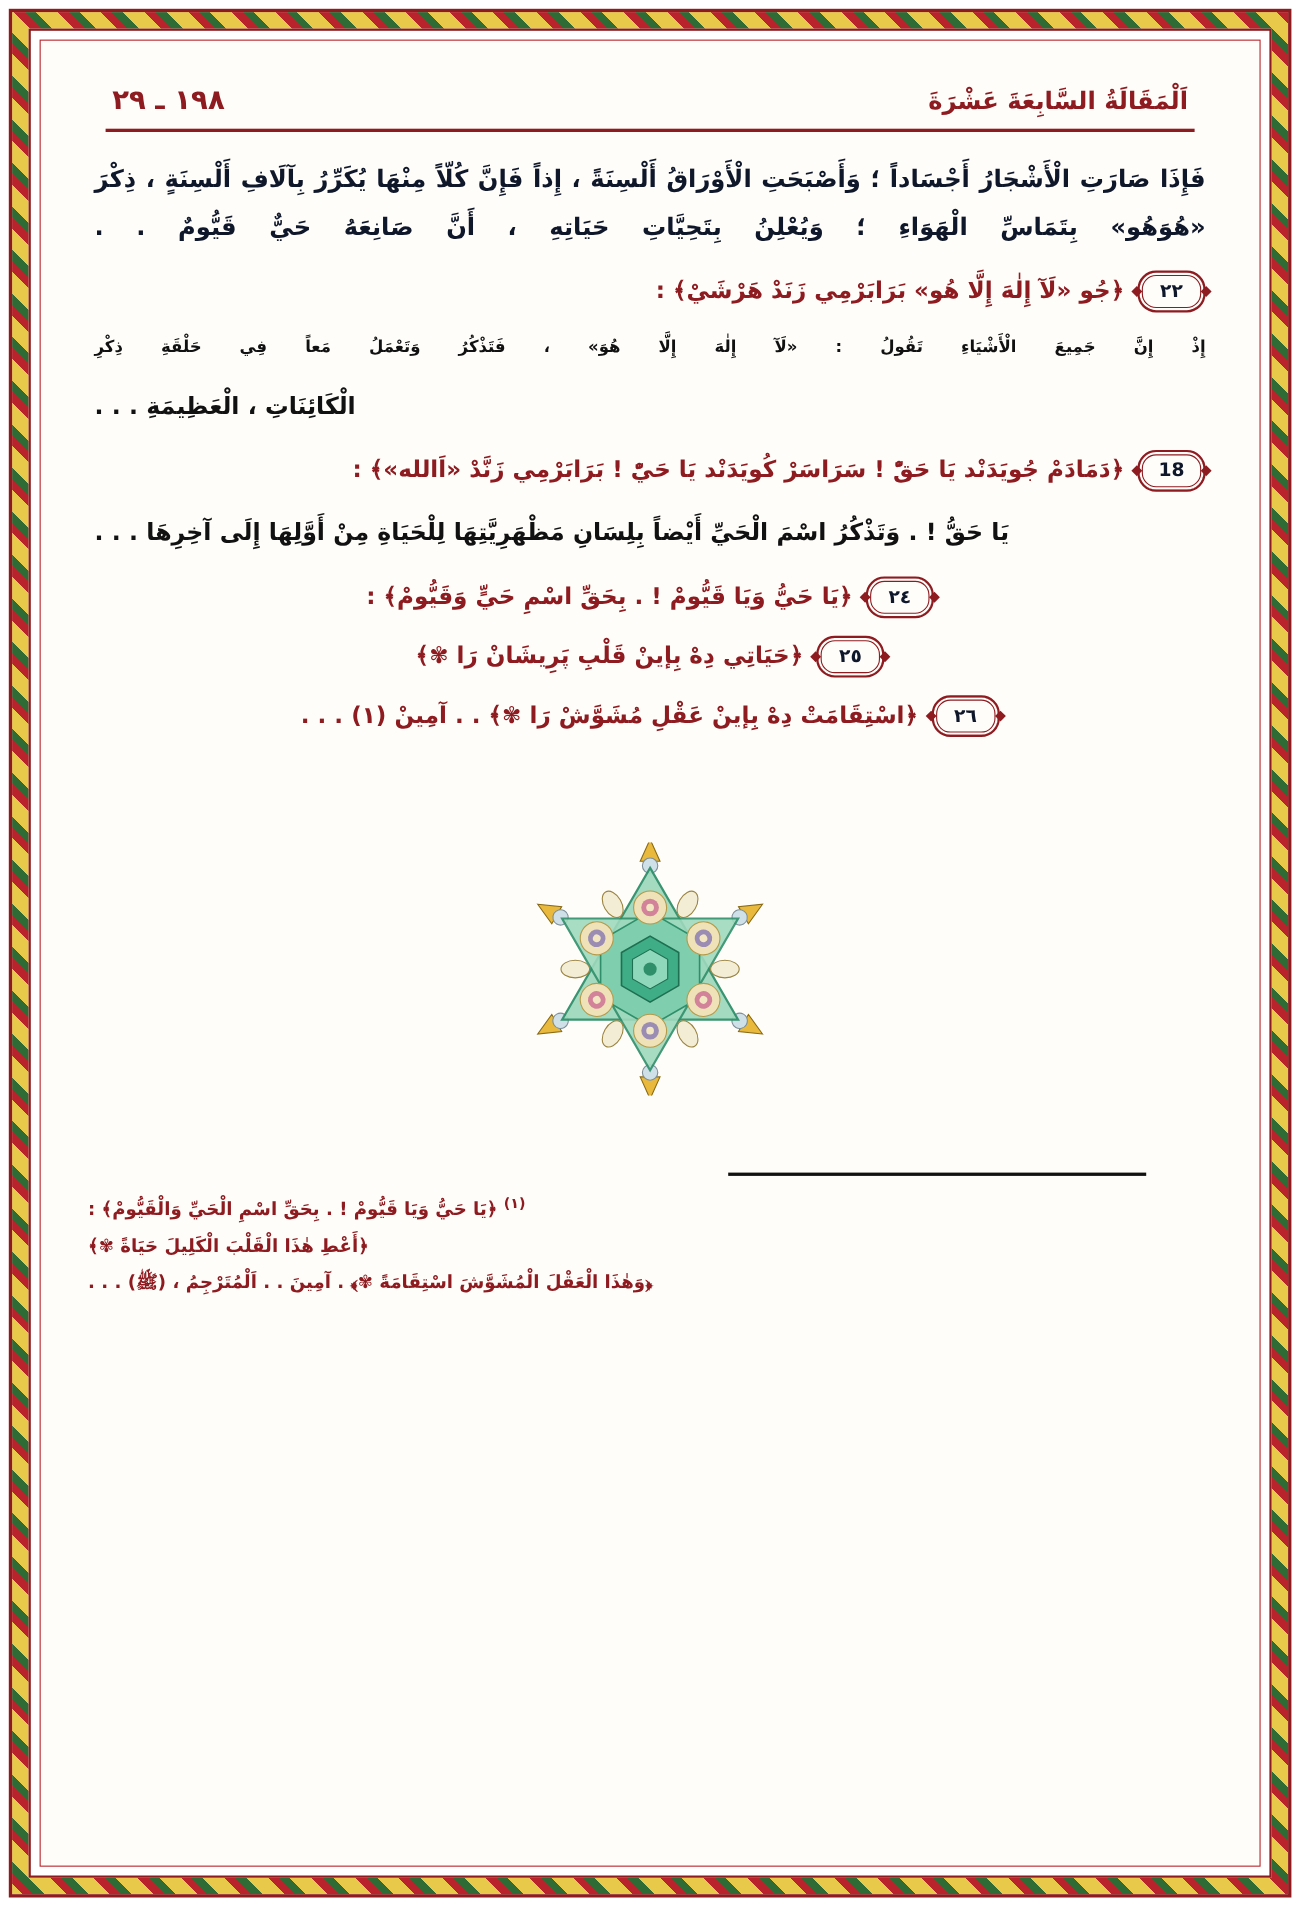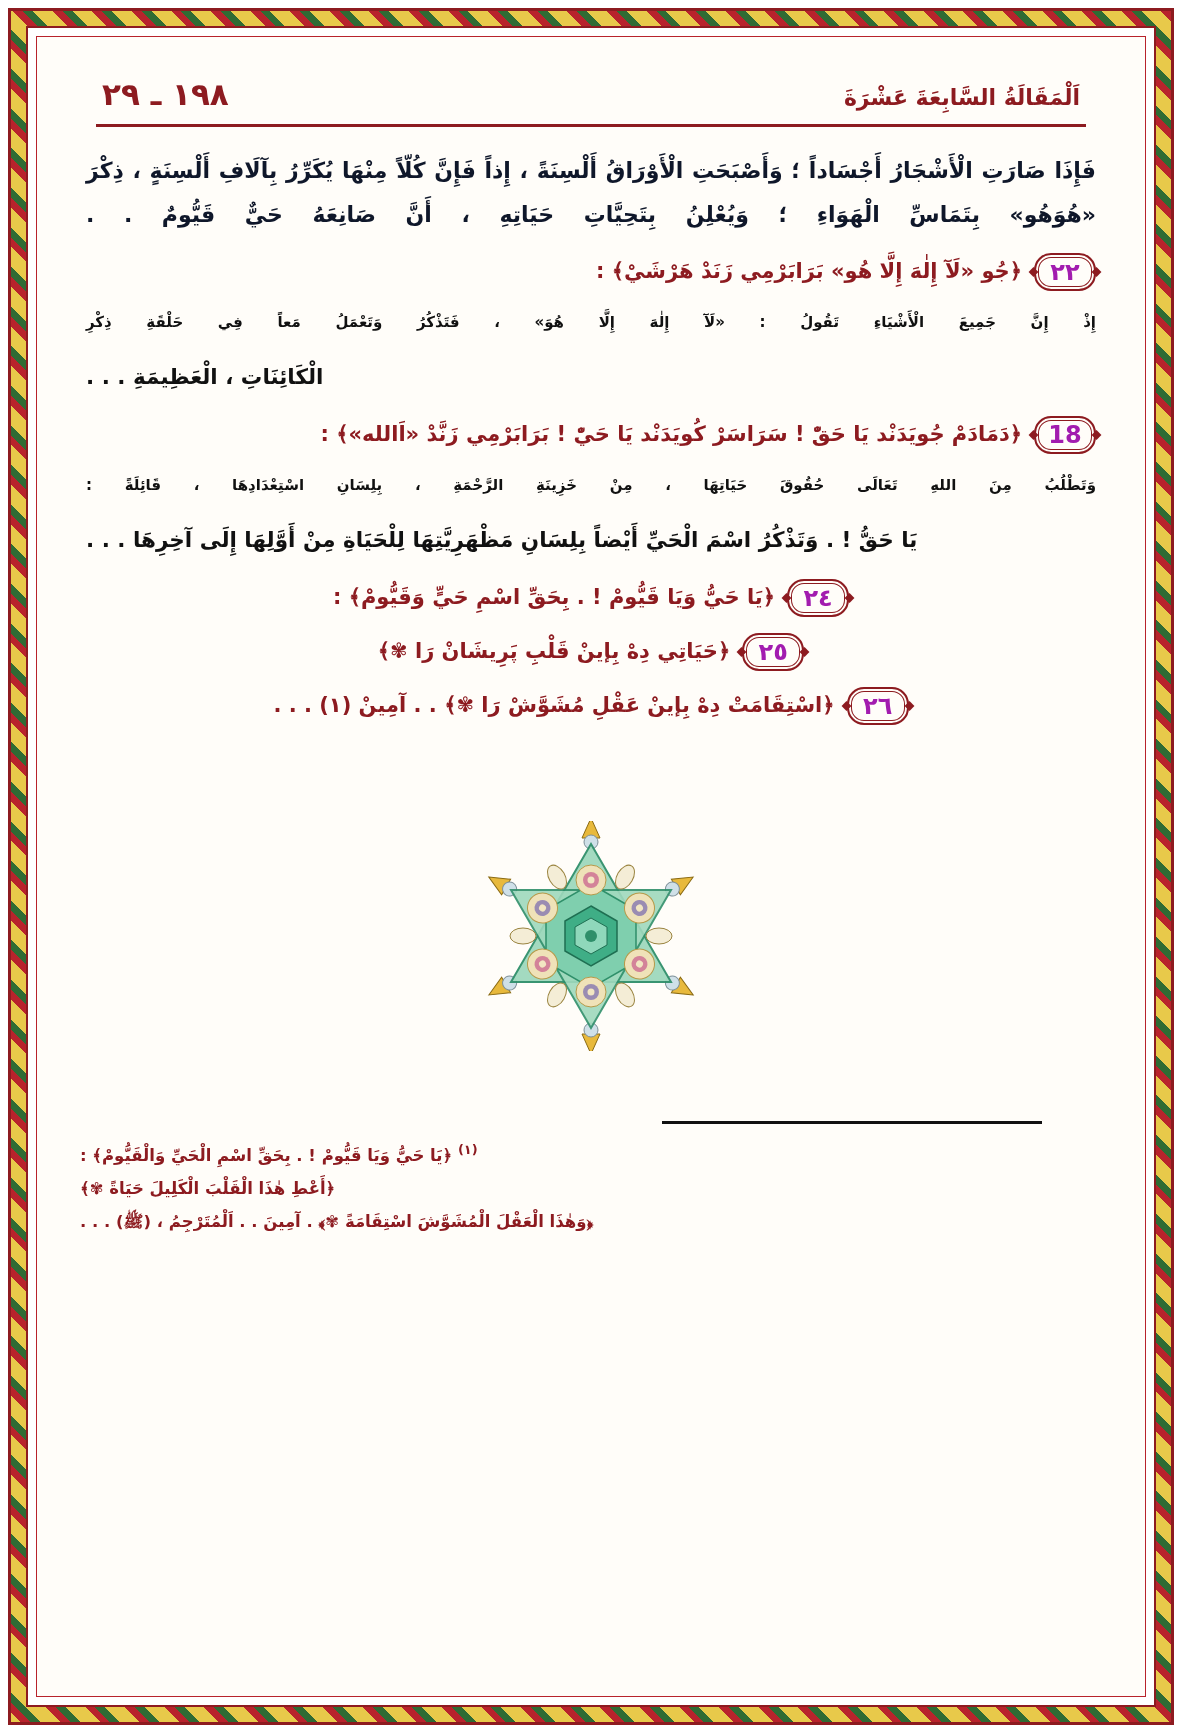--- a/index.html
+++ b/index.html
@@ -66,21 +66,21 @@
   }
   .header-title {
     font-family: "DejaVu Sans", "Liberation Sans", sans-serif;
     font-size: 22px;
     font-weight: bold;
     color: #8d1b20;
     letter-spacing: 0px;
   }
   .header-page {
     font-family: "DejaVu Sans", "Liberation Sans", sans-serif;
-    font-size: 31px;
+    font-size: 25px;
     font-weight: bold;
     color: #8d1b20;
     direction: rtl;
   }
   .header-rule {
     height: 3px;
     background: #8d1b20;
     margin: 8px 16px 0 16px;
   }
 
@@ -110,22 +110,22 @@
   }
   .verse-row.center { justify-content: center; }
   .verse-row.right  { justify-content: flex-start; }
 
   .verse-num {
     flex: 0 0 auto;
     min-width: 46px;
     height: 34px;
     border: 2px solid #8d1b20;
     border-radius: 17px / 17px;
-    color: #a21caf;
-    font-size: 24px;
+    color: #0f172a;
+    font-size: 17px;
     font-weight: bold;
     display: flex;
     align-items: center;
     justify-content: center;
     position: relative;
     background: #fffdf9;
     box-shadow: inset 0 0 0 2px #fffdf9, inset 0 0 0 3px #8d1b20;
     padding: 0 6px;
   }
   .verse-num::before,
@@ -228,21 +228,20 @@
         <span class="verse-num">٢٢</span>
         <span class="verse-text">﴿جُو «لَآ إِلٰهَ إِلَّا هُو» بَرَابَرْمِي زَنَدْ هَرْشَيْ﴾ :</span>
       </div>
       <p class="explain">إِذْ إِنَّ جَمِيعَ الْأَشْيَاءِ تَقُولُ : «لَآ إِلٰهَ إِلَّا هُوَ» ، فَتَذْكُرُ وَتَعْمَلُ مَعاً فِي حَلْقَةِ ذِكْرِ</p>
       <p class="tail-line">الْكَائِنَاتِ ، الْعَظِيمَةِ . . .</p>
 
       <div class="verse-row right">
         <span class="verse-num">18</span>
         <span class="verse-text">﴿دَمَادَمْ جُويَدَنْد يَا حَقّْ ! سَرَاسَرْ كُويَدَنْد يَا حَيّْ ! بَرَابَرْمِي زَنَّدْ «اَالله»﴾ :</span>
       </div>
-      <p class="explain">وَتَطْلُبُ مِنَ اللهِ تَعَالَى حُقُوقَ حَيَاتِهَا ، مِنْ خَزِينَةِ الرَّحْمَةِ ، بِلِسَانِ اسْتِعْدَادِهَا ، قَائِلَةً :</p>
       <p class="tail-line">يَا حَقُّ ! . وَتَذْكُرُ اسْمَ الْحَيِّ أَيْضاً بِلِسَانِ مَظْهَرِيَّتِهَا لِلْحَيَاةِ مِنْ أَوَّلِهَا إِلَى آخِرِهَا . . .</p>
 
       <div class="verse-row center">
         <span class="verse-num">٢٤</span>
         <span class="verse-text">﴿يَا حَيُّ وَيَا قَيُّومْ ! . بِحَقِّ اسْمِ حَيٍّ وَقَيُّومْ﴾ :</span>
       </div>
 
       <div class="verse-row center">
         <span class="verse-num">٢٥</span>
         <span class="verse-text">﴿حَيَاتِي دِهْ بِإينْ قَلْبِ پَرِيشَانْ رَا ✾﴾</span>

